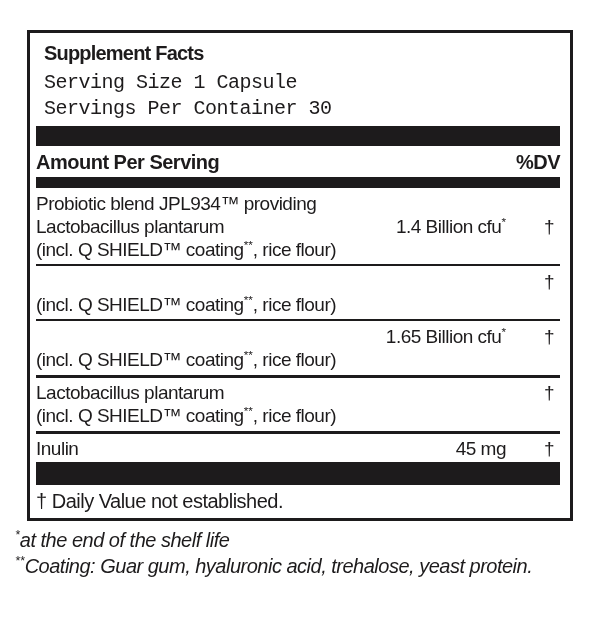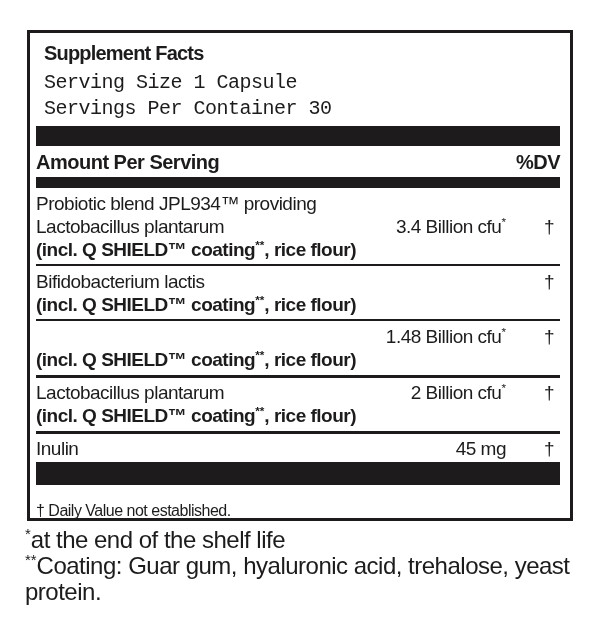--- a/index.html
+++ b/index.html
@@ -53,36 +53,37 @@
   .body { font-size: 19px; line-height: 23px; letter-spacing: -0.5px; }
   .blend-name { padding-top: 4px; white-space: nowrap; }
 
   .sub { }
 
   .row-line { display: flex; align-items: baseline; }
   .nm { white-space: nowrap; }
   .sp { flex: 1; }
   .amt { white-space: nowrap; text-align: right; }
   .dv { width: 48px; text-align: right; padding-right: 6px; flex: none; white-space: nowrap; }
-  .detail { white-space: nowrap; font-weight: bold; }
+  .detail { white-space: nowrap; }
 
   sup { font-size: 62%; vertical-align: super; letter-spacing: 0; line-height: 0; }
 
   .divider-sub  { border-bottom: 2px solid #1d1b1c; margin: 3px 0 4px 0; }
   .divider-full { border-bottom: 3px solid #1d1b1c; margin: 4px 0 3px 0; }
 
-  .dv-note { font-size: 16px; line-height: 23px; padding-top: 14px; letter-spacing: -0.5px; }
+  .dv-note { font-size: 20px; line-height: 23px; padding-top: 5px; letter-spacing: -0.5px; }
 
   .footnotes {
     position: absolute;
-    left: 25px; top: 527px;
+    left: 15px; top: 527px;
     width: 552px;
-    font-size: 24px;
+    font-size: 20px;
     line-height: 26px;
     letter-spacing: -0.5px;
+    font-style: italic;
   }
 </style>
 </head>
 <body>
 
 <div class="canvas">
 
   <div class="panel">
 
     <div class="hdr">
@@ -101,53 +102,51 @@
     <div class="bar bar-mid"></div>
 
     <div class="body">
 
       <div class="blend-name">Probiotic blend JPL934™ providing</div>
 
       <div class="sub">
         <div class="row-line">
           <span class="nm">Lactobacillus plantarum</span>
           <span class="sp"></span>
-          <span class="amt"><span>3.4 Billion cfu</span><sup>*</sup></span>
+          <span class="amt"><span>1.4 Billion cfu</span><sup>*</sup></span>
           <span class="dv">†</span>
         </div>
         <div class="detail"><span>(incl. Q SHIELD™ coating</span><sup>**</sup><span>, rice flour)</span></div>
         <div class="divider-sub"></div>
       </div>
 
       <div class="sub">
         <div class="row-line">
-          <span class="nm">Bifidobacterium lactis</span>
           <span class="sp"></span>
           <span class="dv">†</span>
         </div>
         <div class="detail"><span>(incl. Q SHIELD™ coating</span><sup>**</sup><span>, rice flour)</span></div>
         <div class="divider-sub"></div>
       </div>
 
       <div class="sub">
         <div class="row-line">
           <span class="sp"></span>
-          <span class="amt"><span>1.48 Billion cfu</span><sup>*</sup></span>
+          <span class="amt"><span>1.65 Billion cfu</span><sup>*</sup></span>
           <span class="dv">†</span>
         </div>
         <div class="detail"><span>(incl. Q SHIELD™ coating</span><sup>**</sup><span>, rice flour)</span></div>
       </div>
 
       <div class="divider-full"></div>
 
       <div>
         <div class="row-line">
           <span class="nm">Lactobacillus plantarum</span>
           <span class="sp"></span>
-          <span class="amt"><span>2 Billion cfu</span><sup>*</sup></span>
           <span class="dv">†</span>
         </div>
         <div class="detail"><span>(incl. Q SHIELD™ coating</span><sup>**</sup><span>, rice flour)</span></div>
       </div>
 
       <div class="divider-full"></div>
 
       <div class="row-line">
         <span class="nm">Inulin</span>
         <span class="sp"></span>

